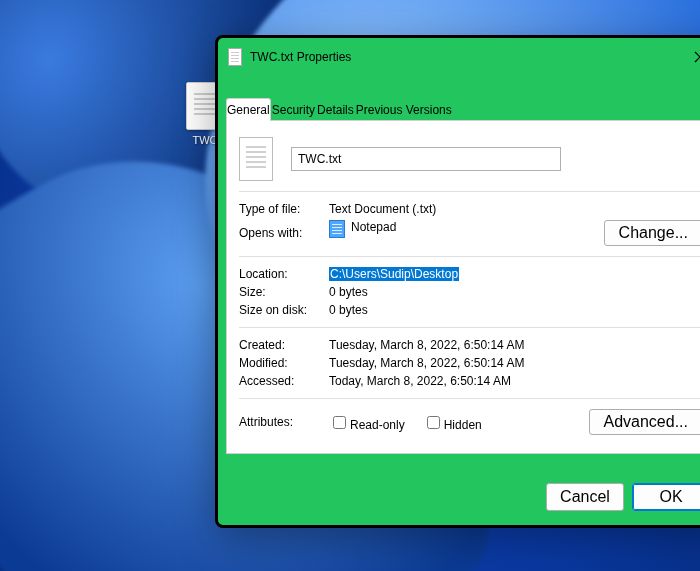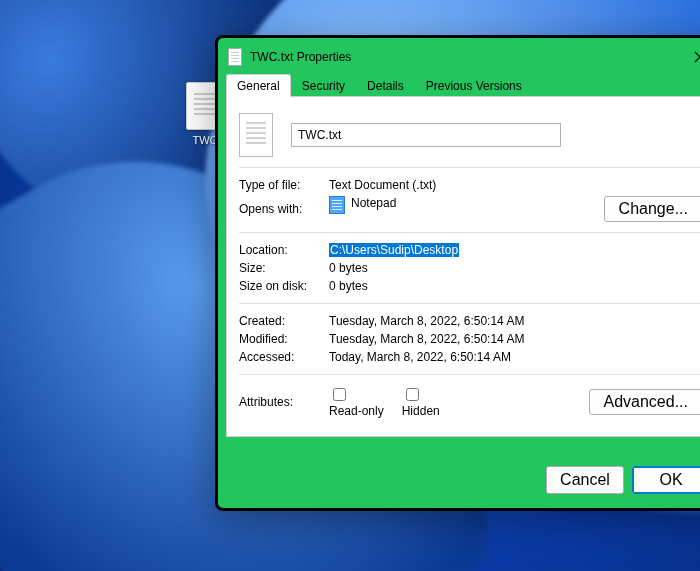--- a/index.html
+++ b/index.html
@@ -96,26 +96,27 @@
     padding: 0 8px;
     position: relative;
   }
   .tab-strip::after {
     content:"";
     position:absolute;
     left:8px; right:8px; bottom:0;
     border-bottom:1px solid #cfcfcf;
   }
   .tab {
-    padding: 4px 10px;
+    padding: 4px 0;
     border: 1px solid transparent;
     border-bottom: none;
     position: relative;
     z-index: 1;
     cursor: default;
+    margin-top: 24px;
   }
   .tab.active {
     background: #fff;
     border-color: #cfcfcf;
     border-radius: 3px 3px 0 0;
   }
   .tab.active::after {
     content:"";
     position:absolute; left:0; right:0; bottom:-1px; height:2px;
     background:#fff;
@@ -193,23 +194,22 @@
   button.win.default { border-color: #0078d4; outline:1px solid #0078d4; outline-offset:-2px;}
   
   .highlight {
     background: #0078d4;
     color: #fff;
     padding: 0 1px;
   }
 
   .checkbox-group label {
     display: inline-flex;
-    align-items: flex-start;
+    align-items: flex-end;
     margin-right: 18px;
-    flex-direction: column;
   }
   .checkbox-group input { margin-right: 4px; }
 
   .footer {
     display: flex;
     justify-content: flex-end;
     gap: 8px;
     padding: 6px 14px 14px 14px;
   }
   .footer button.win { min-width: 78px; padding:4px 10px;}

